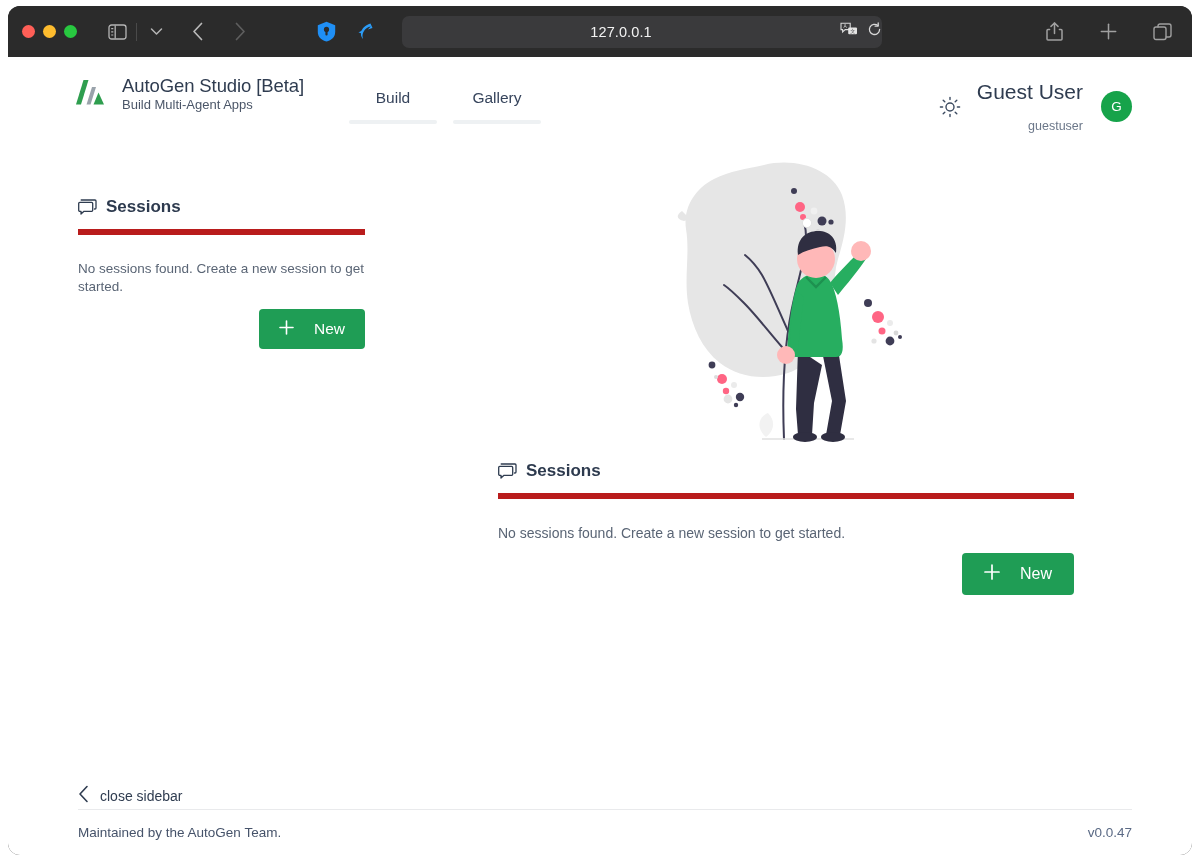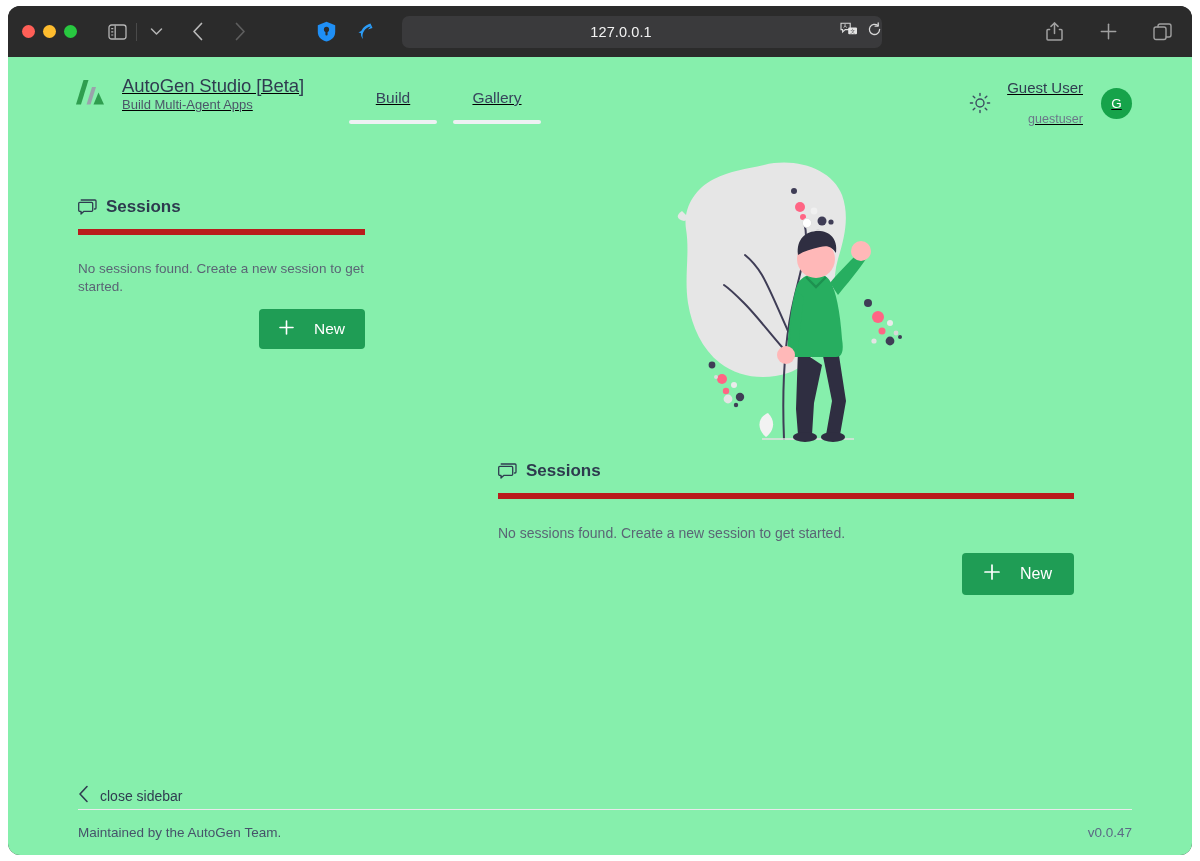--- a/index.html
+++ b/index.html
@@ -78,24 +78,23 @@
     font-size: 14.5px;
     letter-spacing: .1px;
   }
   .addr-icons { display: flex; align-items: center; gap: 9px; color: #d8d8d8; }
 
   .right-group { display: flex; align-items: center; gap: 26px; margin-left: auto; color: #a0a0a0; }
 
   
   .viewport {
     flex: 1;
-    background: #86efac;
+    background: #ffffff;
     position: relative;
     overflow: hidden;
-    text-decoration: underline;
   }
 
   
   .app-header {
     height: 70px;
     display: flex;
     align-items: flex-start;
     padding: 16px 0 0 0;
     position: relative;
   }
@@ -148,21 +147,21 @@
   .header-right {
     margin-left: auto;
     display: flex;
     align-items: center;
     gap: 16px;
     margin-right: 60px;
     padding-top: 6px;
   }
   .theme-toggle { color: #3b4a60; display: flex; align-items: center; cursor: pointer; }
   .user-block { text-align: right; line-height: 1.2; }
-  .user-name { font-size: 15px; color: #2f3c50; }
+  .user-name { font-size: 21px; color: #2f3c50; }
   .user-handle { font-size: 12.5px; color: #6b7789; margin-top: 15px; }
   .avatar {
     width: 31px; height: 31px;
     border-radius: 50%;
     background: #16a34a;
     color: #ffffff;
     display: flex; align-items: center; justify-content: center;
     font-size: 13.5px;
     margin-left: 2px;
   }

